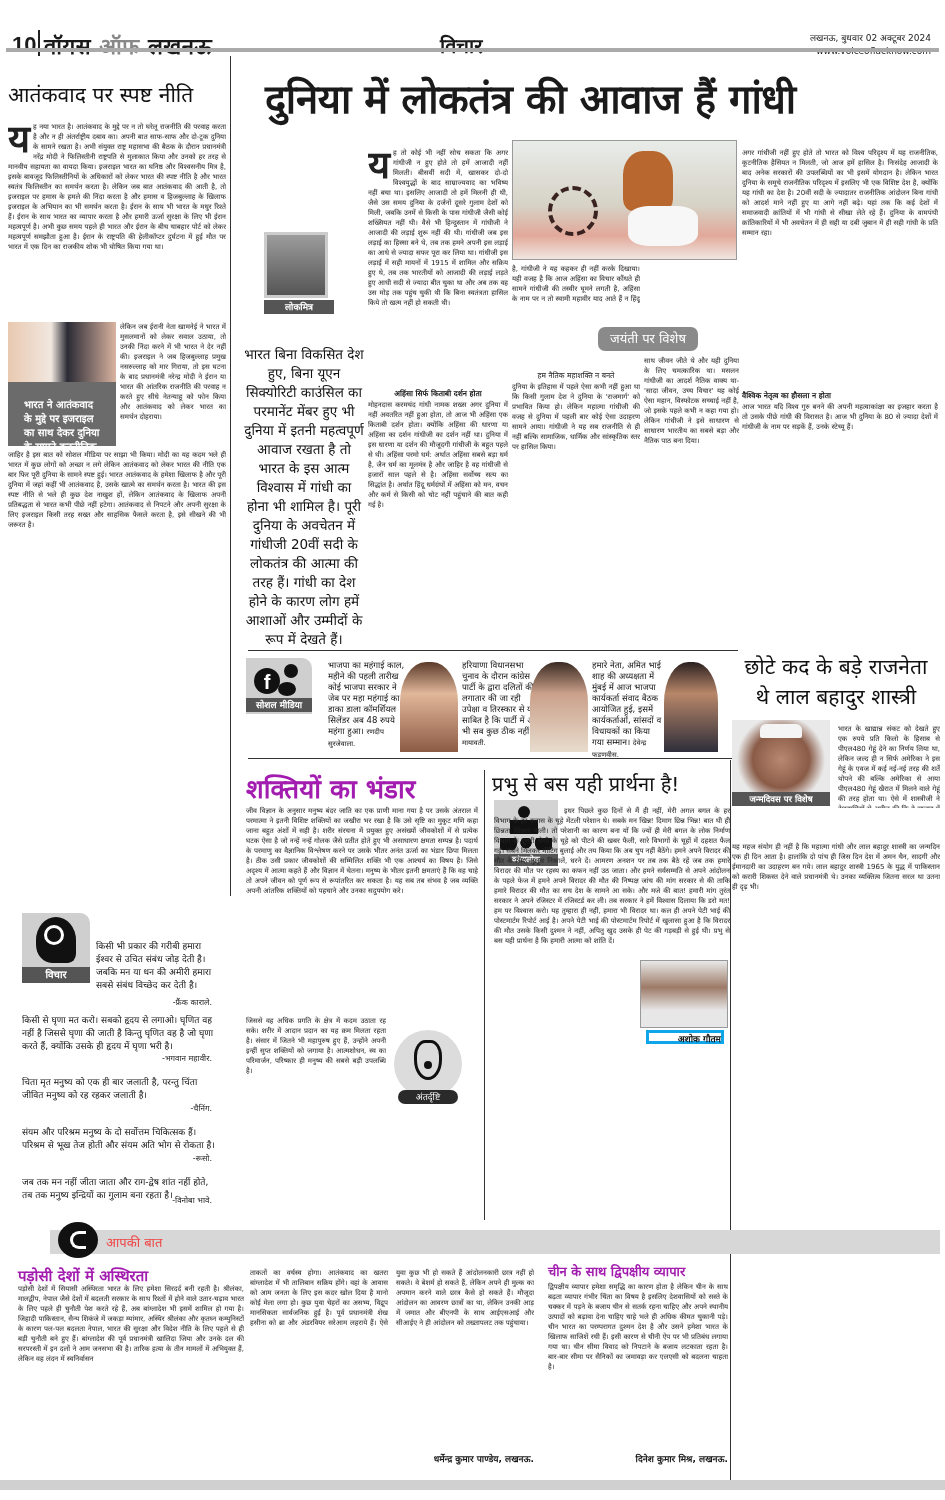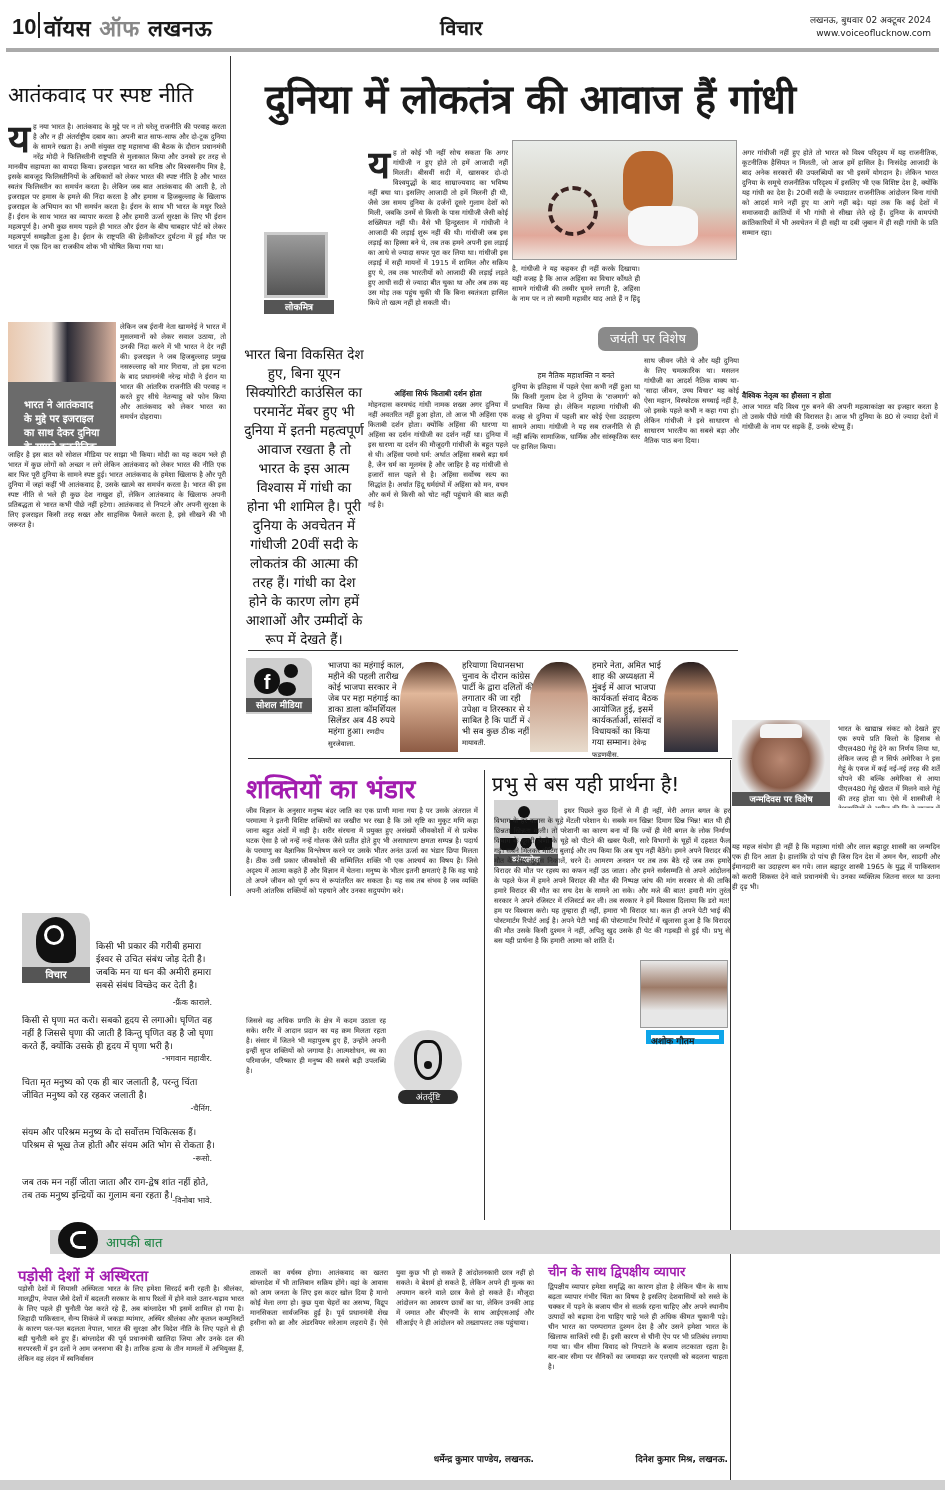--- a/index.html
+++ b/index.html
@@ -1,18 +1,18 @@
 <!DOCTYPE html>
 <html><head>
 <meta charset="utf-8">
 <style>
   * { box-sizing: border-box; margin: 0; padding: 0; }
   body { width: 945px; height: 1500px; background: #fff; font-family: "DejaVu Sans", sans-serif; color: #1a1a1a; overflow: hidden; position: relative; }
   .abs { position: absolute; }
-  .masthead { left: 0; top: 0; width: 945px; height: 48px; }
+  .masthead { left: 0; top: 18px; width: 945px; height: 48px; }
   .page-no { left: 12px; top: 14px; font-size: 22px; font-weight: bold; font-family: "Liberation Sans", sans-serif; }
   .brand { left: 44px; top: 12px; font-size: 22px; font-weight: bold; letter-spacing: 0.5px; }
   .brand .mid { color: #888; }
   .brand-sep { left: 38px; top: 12px; width: 2px; height: 26px; background: #222; }
   .section { left: 440px; top: 14px; font-size: 20px; font-weight: bold; }
   .dateline { right: 14px; top: 14px; font-size: 9px; text-align: right; line-height: 13px; }
   .rule { left: 6px; top: 48px; width: 933px; height: 4px; background: #aaa; }
   .col-rule { width: 1px; background: #333; }
   .text { font-size: 7px; line-height: 10px; text-align: justify; color: #222; overflow: hidden; }
   .hl-left { left: 8px; top: 80px; font-size: 21px; color: #111; }
@@ -107,20 +107,22 @@
 <div class="abs" style="left:530px;top:662px;width:58px;height:90px;background:linear-gradient(180deg,#3a2a22 0%,#caa08a 35%,#e8dccd 100%);border-radius:45% 45% 0 0;"></div>
 
 <div class="abs sm-quote" style="left:592px;top:660px;width:72px;height:98px;">
   <span>हमारे नेता, अमित भाई शाह की अध्यक्षता में मुंबई में आज भाजपा कार्यकर्ता संवाद बैठक आयोजित हुई, इसमें कार्यकर्ताओं, सांसदों व विधायकों का किया गया सम्मान।</span>
   <span style="font-size:7px;">देवेन्द्र फडणवीस.</span>
 </div>
 <div class="abs" style="left:664px;top:662px;width:54px;height:90px;background:linear-gradient(180deg,#2a2020 0%,#b88769 35%,#2e2e3a 100%);border-radius:45% 45% 0 0;"></div>
 <div class="abs" style="left:248px;top:758px;width:490px;height:1px;background:#333;"></div>
 
 <div class="abs" style="left:732px;top:652px;width:208px;font-size:21px;line-height:30px;text-align:center;color:#111;">
+  <div>छोटे कद के बड़े राजनेता</div>
+  <div>थे लाल बहादुर शास्त्री</div>
 </div>
 <div class="abs" style="left:732px;top:720px;width:98px;height:72px;background:radial-gradient(circle at 50% 55%,#b98872 0%,#8a5c48 45%,#e9e9e9 70%);">
   <div class="abs" style="left:28px;top:4px;width:42px;height:14px;background:#f4f4f4;border-radius:6px 6px 2px 2px;"></div>
 </div>
 <div class="abs label-bar" style="left:732px;top:792px;width:98px;height:14px;font-size:8.5px;line-height:14px;">जन्मदिवस पर विशेष</div>
 <div class="abs text" style="left:838px;top:724px;width:102px;height:84px;">भारत के खाद्यान्न संकट को देखते हुए एक रुपये प्रति किलो के हिसाब से पीएल480 गेहूं देने का निर्णय लिया था, लेकिन जल्द ही न सिर्फ अमेरिका ने इस गेहूं के एवज में कई नई-नई तरह की शर्तें थोपने की बल्कि अमेरिका से आया पीएल480 गेहूं खैरात में मिलने वाले गेहूं की तरह होता था। ऐसे में शास्त्रीजी ने देशवासियों से अपील की कि वे सप्ताह में एक दिन उपवास रखें। शास्त्रीजी ने इसकी शुरुआत स्वयं अपने घर से की। यह अपील देशभर में इतनी लोकप्रिय हुई कि लाखों लोगों ने सोमवार को उपवास रखना शुरू कर दिया। जय जवान जय किसान का नारा देकर उन्होंने देश को आत्मनिर्भर बनने की प्रेरणा दी।</div>
 <div class="abs text" style="left:732px;top:842px;width:208px;height:660px;">यह महज संयोग ही नहीं है कि महात्मा गांधी और लाल बहादुर शास्त्री का जन्मदिन एक ही दिन आता है। हालांकि दो पांच ही जिस दिन देश में अमन चैन, सादगी और ईमानदारी का उदाहरण बन गये। लाल बहादुर शास्त्री 1965 के युद्ध में पाकिस्तान को करारी शिकस्त देने वाले प्रधानमंत्री थे। उनका व्यक्तित्व जितना सरल था उतना ही दृढ़ भी।</div>
 <div class="abs col-rule" style="left:730px;top:760px;height:720px;"></div>
 
 <div class="abs icon-box" style="left:22px;top:913px;width:68px;height:70px;">
@@ -154,27 +156,27 @@
 <div class="abs" style="left:492px;top:770px;font-size:20px;color:#111;">प्रभु से बस यही प्रार्थना है!</div>
 <div class="abs" style="left:494px;top:800px;width:64px;height:54px;background:#d3d3d3;">
   <div class="abs" style="left:24px;top:6px;width:12px;height:12px;border-radius:50%;background:#111;"></div>
   <div class="abs" style="left:16px;top:20px;width:28px;height:14px;background:#111;"></div>
   <div class="abs" style="left:6px;top:38px;width:52px;height:12px;background:radial-gradient(circle at 15% 40%,#111 20%,transparent 22%),radial-gradient(circle at 50% 40%,#111 20%,transparent 22%),radial-gradient(circle at 85% 40%,#111 20%,transparent 22%);"></div>
 </div>
 <div class="abs label-bar" style="left:494px;top:854px;width:64px;height:12px;font-size:8px;line-height:12px;">व्यंग्यलोक</div>
 <div class="abs text" style="left:562px;top:800px;width:168px;height:70px;"></div>
 <div class="abs text" style="left:494px;top:806px;width:236px;height:416px;text-indent:70px;">इधर पिछले कुछ दिनों से मैं ही नहीं, मेरी अगल बगल के हर विभाग के हर क्लास के चूहे मेंटली परेशान थे। सबके मन खिन्न! दिमाग छिन्न भिन्न! बात थी ही छिन्नता खिन्नता वाली। तो परेशानी का कारण बना यों कि ज्यों ही मेरी बगल के लोक निर्माण विभाग के दूसरी श्रेणी के चूहे को पीटने की खबर फैली, सारे विभागों के चूहों में दहशत फैल गई। सबने मिलकर मीटिंग बुलाई और तय किया कि अब चुप नहीं बैठेंगे। हमने अपने विरादर की मौत के लिए जुलूस निकालें, धरने दें। आमरण अनशन पर तब तक बैठे रहें जब तक हमारे विरादर की मौत पर रहस्य का कफन नहीं उठ जाता। और हमने सर्वसम्मति से अपने आंदोलन के पहले फेज में हमने अपने विरादर की मौत की निष्पक्ष जांच की मांग सरकार से की ताकि हमारे विरादर की मौत का सच देश के सामने आ सके। और मजे की बात! हमारी मांग तुरंत सरकार ने अपने रजिस्टर में रजिस्टर्ड कर ली। तब सरकार ने हमें विश्वास दिलाया कि डरो मत! हम पर विश्वास करो। यह तुम्हारा ही नहीं, हमारा भी विरादर था। कल ही अपने पेटी भाई की पोस्टमार्टम रिपोर्ट आई है। अपने पेटी भाई की पोस्टमार्टम रिपोर्ट में खुलासा हुआ है कि विरादर की मौत उसके किसी दुश्मन ने नहीं, अपितु खुद उसके ही पेट की गड़बड़ी से हुई थी। प्रभु से बस यही प्रार्थना है कि हमारी आत्मा को शांति दें।</div>
 <div class="abs" style="left:640px;top:960px;width:88px;height:68px;background:linear-gradient(180deg,#e9e9e9 0%,#9d7b68 40%,#e7e7e7 75%);border:1px solid #999;"></div>
-<div class="abs" style="left:646px;top:1030px;width:78px;height:14px;border:5px solid #0ea5e9;background:#fff;font-size:9px;font-weight:bold;line-height:12px;text-align:left;">अशोक गौतम</div>
+<div class="abs" style="left:646px;top:1030px;width:78px;height:14px;border:3px solid #0ea5e9;background:#fff;font-size:9px;font-weight:bold;line-height:12px;text-align:right;">अशोक गौतम</div>
 
 <div class="abs aap-bar"></div>
 <div class="abs" style="left:58px;top:1222px;width:40px;height:36px;background:#111;border-radius:50%;">
   <div class="abs" style="left:12px;top:9px;width:16px;height:18px;border:3px solid #fff;border-right:none;border-top-left-radius:10px;border-bottom-left-radius:10px;"></div>
 </div>
-<div class="abs" style="left:106px;top:1233px;font-size:13px;color:#15803d;">आपकी बात</div>
+<div class="abs" style="left:106px;top:1233px;font-size:13px;color:#ef4444;">आपकी बात</div>
 
 <div class="abs hl-sec" style="left:18px;top:1265px;font-size:15px;">पड़ोसी देशों में अस्थिरता</div>
 <div class="abs text" style="left:18px;top:1284px;width:226px;height:188px;">पड़ोसी देशों में सियासी अस्थिरता भारत के लिए हमेशा सिरदर्द बनी रहती है। श्रीलंका, मालद्वीप, नेपाल जैसे देशों में बदलती सरकार के साथ रिश्तों में होने वाले उतार-चढ़ाव भारत के लिए पहले ही चुनौती पेश करते रहे हैं, अब बांग्लादेश भी इसमें शामिल हो गया है। जिहादी पाकिस्तान, सैन्य शिकंजे में जकड़ा म्यांमार, अस्थिर श्रीलंका और कृतघ्न कम्युनिस्टों के कारण पल-पल बदलता नेपाल, भारत की सुरक्षा और विदेश नीति के लिए पहले से ही बड़ी चुनौती बने हुए हैं। बांग्लादेश की पूर्व प्रधानमंत्री खालिदा जिया और उनके दल की सरपरस्ती में इन दलों ने आम जनसभा की है। तारिक हत्या के तीन मामलों में अभियुक्त हैं, लेकिन वह लंदन में स्वनिर्वासन</div>
 <div class="abs text" style="left:250px;top:1268px;width:284px;height:180px;column-count:2;column-gap:8px;">ताकतों का वर्चस्व होगा। आतंकवाद का खतरा बांग्लादेश में भी तालिबान सक्रिय होंगे। वहां के आवास को आम जनता के लिए इस कदर खोल दिया है मानो कोई मेला लगा हो। कुछ युवा चेहरों का असभ्य, विद्रूप मानसिकता सार्वजनिक हुई है। पूर्व प्रधानमंत्री शेख हसीना को ब्रा और अंडरवियर सरेआम लहराये हैं। ऐसे युवा कुछ भी हो सकते हैं आंदोलनकारी छात्र नहीं हो सकते। वे बेशर्म हो सकते हैं, लेकिन अपने ही मुल्क का अपमान करने वाले छात्र कैसे हो सकते हैं। मौजूदा आंदोलन का आवरण छात्रों का था, लेकिन उनकी आड़ में जमात और बीएनपी के साथ आईएसआई और सीआईए ने ही आंदोलन को तख्तापलट तक पहुंचाया।</div>
 <div class="abs sig" style="left:380px;top:1452px;width:154px;">धर्मेन्द्र कुमार पाण्डेय, लखनऊ.</div>
 
 <div class="abs hl-sec" style="left:548px;top:1262px;font-size:13px;">चीन के साथ द्विपक्षीय व्यापार</div>
 <div class="abs text" style="left:548px;top:1282px;width:180px;height:166px;">द्विपक्षीय व्यापार हमेशा समृद्धि का कारण होता है लेकिन चीन के साथ बढ़ता व्यापार गंभीर चिंता का विषय है इसलिए देशवासियों को सस्ते के चक्कर में पड़ने के बजाय चीन से सतर्क रहना चाहिए और अपने स्थानीय उत्पादों को बढ़ावा देना चाहिए चाहे भले ही अधिक कीमत चुकानी पड़े। चीन भारत का परम्परागत दुश्मन देश है और उसने हमेशा भारत के खिलाफ साजिशें रची हैं। इसी कारण से चीनी ऐप पर भी प्रतिबंध लगाया गया था। चीन सीमा विवाद को निपटाने के बजाय लटकाता रहता है। बार-बार सीमा पर सैनिकों का जमावड़ा कर एलएसी को बदलना चाहता है।</div>
 <div class="abs sig" style="left:548px;top:1452px;width:180px;">दिनेश कुमार मिश्र, लखनऊ.</div>
 

